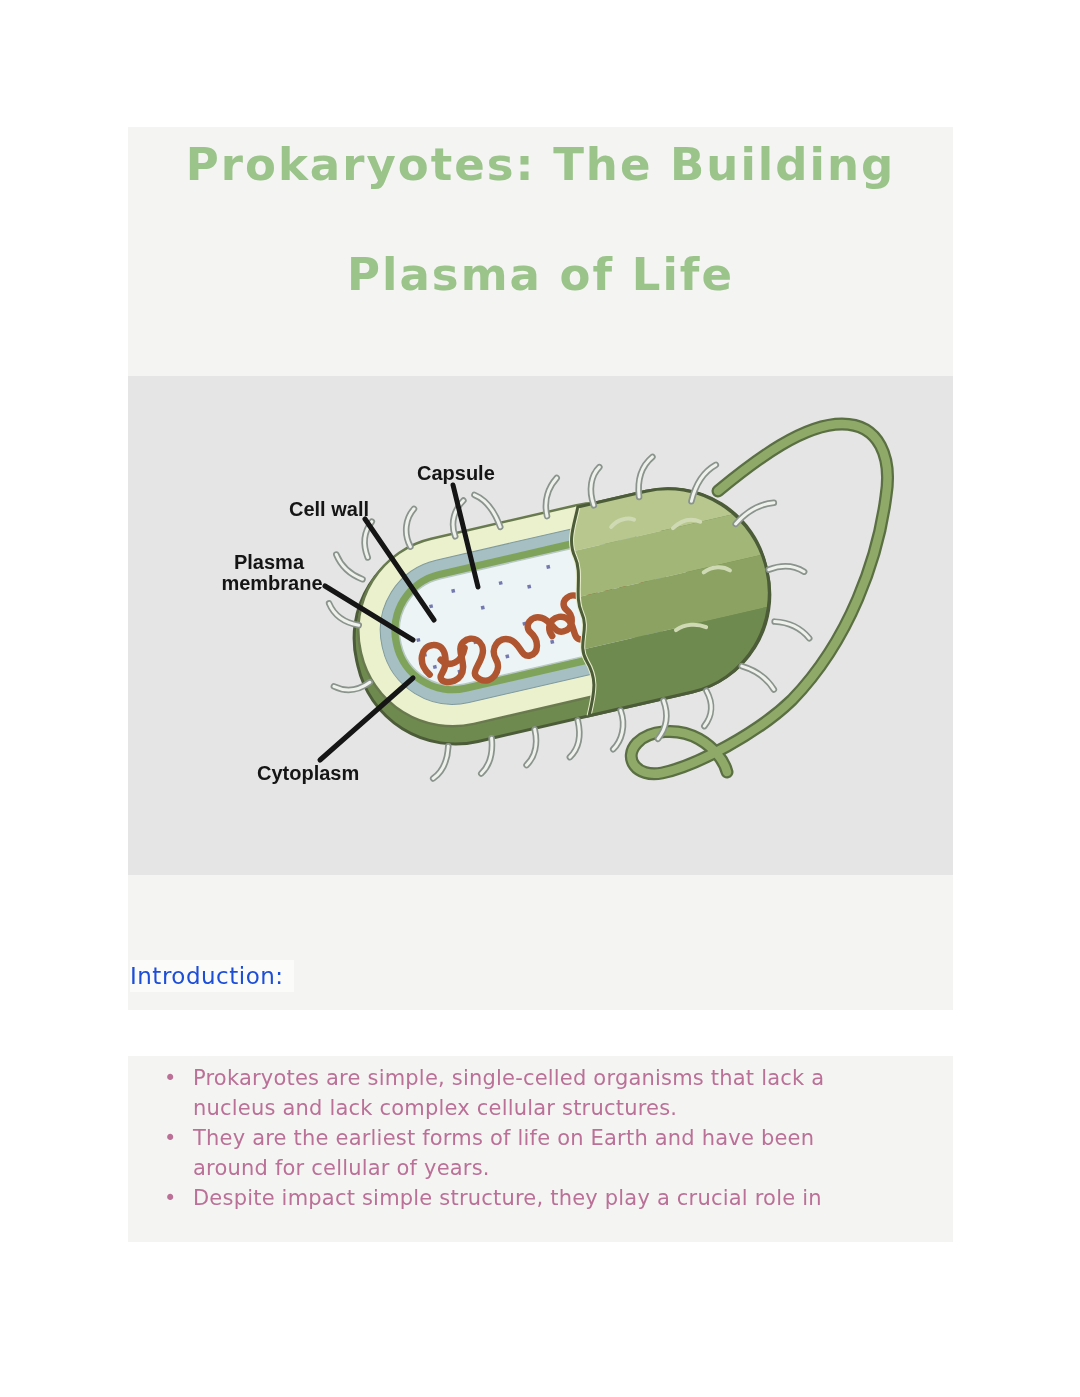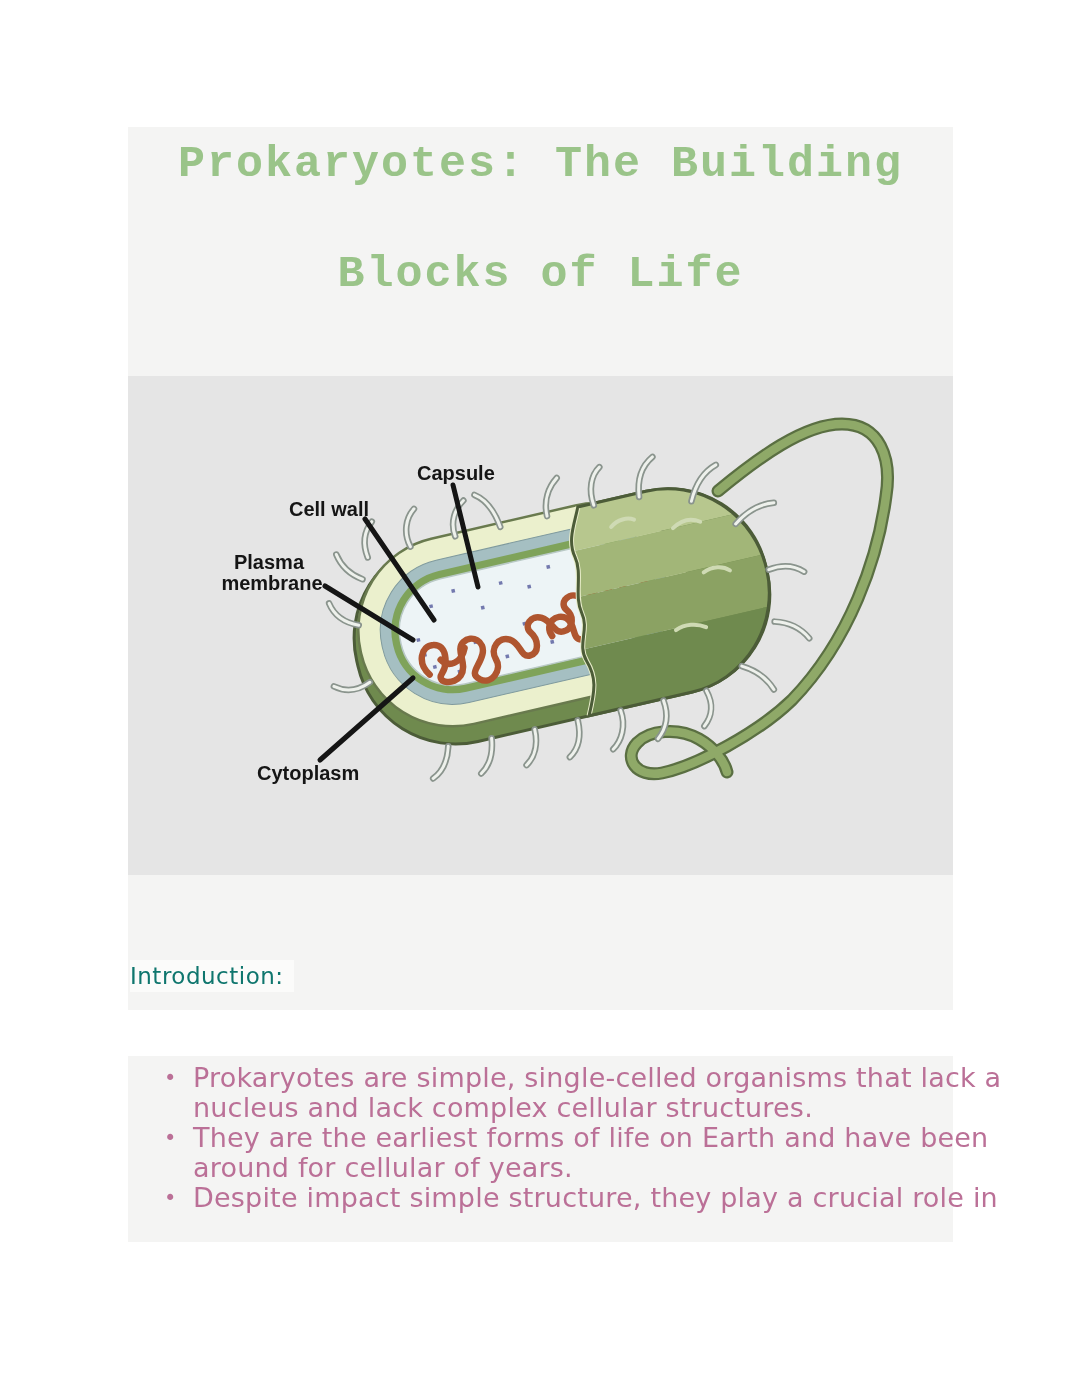--- a/index.html
+++ b/index.html
@@ -3,21 +3,21 @@
 <meta charset="utf-8">
 <style>
   html,body{margin:0;padding:0;background:#ffffff;}
   .page{
     position:relative;width:1080px;height:1397px;background:#ffffff;
     font-family:"DejaVu Sans", sans-serif;overflow:hidden;
   }
   .block{position:absolute;left:128px;width:825px;background:#f4f4f3;}
   
   .title-block{top:127px;height:249px;}
-  .page-title{margin:-18px 0 0 0;padding:0;font-weight:700;font-family:Liberation Mono, monospace;}
+  .page-title{margin:-18px 0 0 0;padding:0;font-weight:700;}
   .title-line{
     height:110px;display:flex;align-items:center;justify-content:center;
     color:#9ac489;font-size:45px;letter-spacing:2px;
   }
   
   .figure-block{top:376px;height:499px;background:#e5e5e5;}
   .figure-block svg{display:block;}
   .fig-label{
     font-family:"Liberation Sans", sans-serif;font-weight:bold;
     font-size:20px;fill:#151515;
@@ -26,44 +26,44 @@
   .pili-outer use{stroke:#8a948d;stroke-width:6.5;fill:none;stroke-linecap:round;}
   .pili-inner use{stroke:#eef1ec;stroke-width:3;fill:none;stroke-linecap:round;}
   .flag-outer{stroke:#5a6f42;stroke-width:13;fill:none;stroke-linecap:round;}
   .flag-inner{stroke:#8fa968;stroke-width:8.5;fill:none;stroke-linecap:round;}
   .dna{stroke:#af552f;stroke-width:6.5;fill:none;stroke-linecap:round;stroke-linejoin:round;}
   .surface-mark{stroke:#cfdab4;stroke-width:4;fill:none;stroke-linecap:round;}
   
   .intro-block{top:875px;height:135px;}
   .intro-heading{
     margin:0;padding:88px 0 0 2px;font-size:23px;font-weight:500;
-    color:#0f766e;letter-spacing:0.5px;
+    color:#1d4ed8;letter-spacing:0.5px;
   }
   .intro-heading span{background:#fbfbfa;padding:3px 10px 3px 0;}
   
   .bullets-block{top:1056px;height:186px;}
   .bullet-list{list-style:none;margin:0;padding:7px 0 0 0;}
   .bullet-list li{position:relative;padding-left:65px;}
   .bullet-dot{
     position:absolute;left:36px;top:0;color:#bb7097;font-size:21px;line-height:30px;
   }
   .bullet-line{
-    color:#bb7097;font-size:27px;line-height:30px;white-space:nowrap;
+    color:#bb7097;font-size:21px;line-height:30px;white-space:nowrap;
     letter-spacing:0.2px;
   }
 </style>
 </head>
 <body>
 
 <div class="page">
 
   <div class="block title-block">
     <h1 class="page-title">
       <div class="title-line">Prokaryotes: The Building</div>
-      <div class="title-line">Blocks of Life</div>
+      <div class="title-line">Plasma of Life</div>
     </h1>
   </div>
 
   <div class="block figure-block">
     <svg width="825" height="499" viewBox="0 0 825 499">
       <defs>
 
         <path id="p1" d="M256,140 C254,126 258,114 268,106"></path>
         <path id="p2" d="M300,139 C296,124 302,110 312,103"></path>
         <path id="p3" d="M346,139 C344,124 352,112 362,106"></path>

